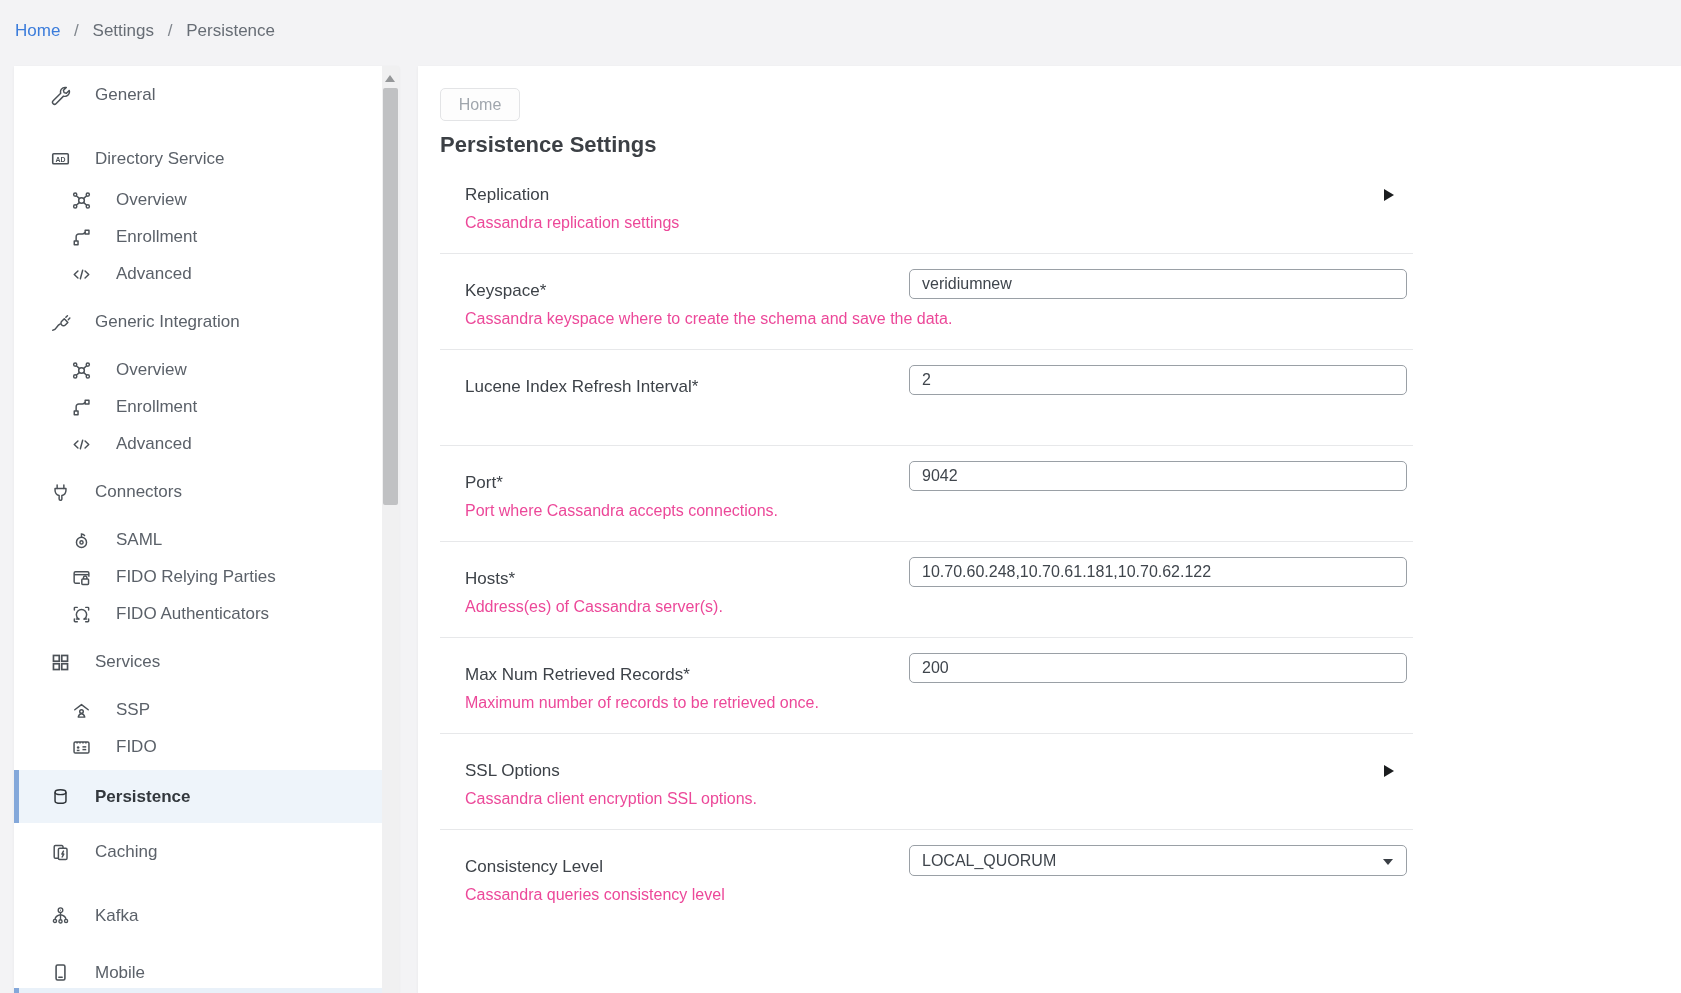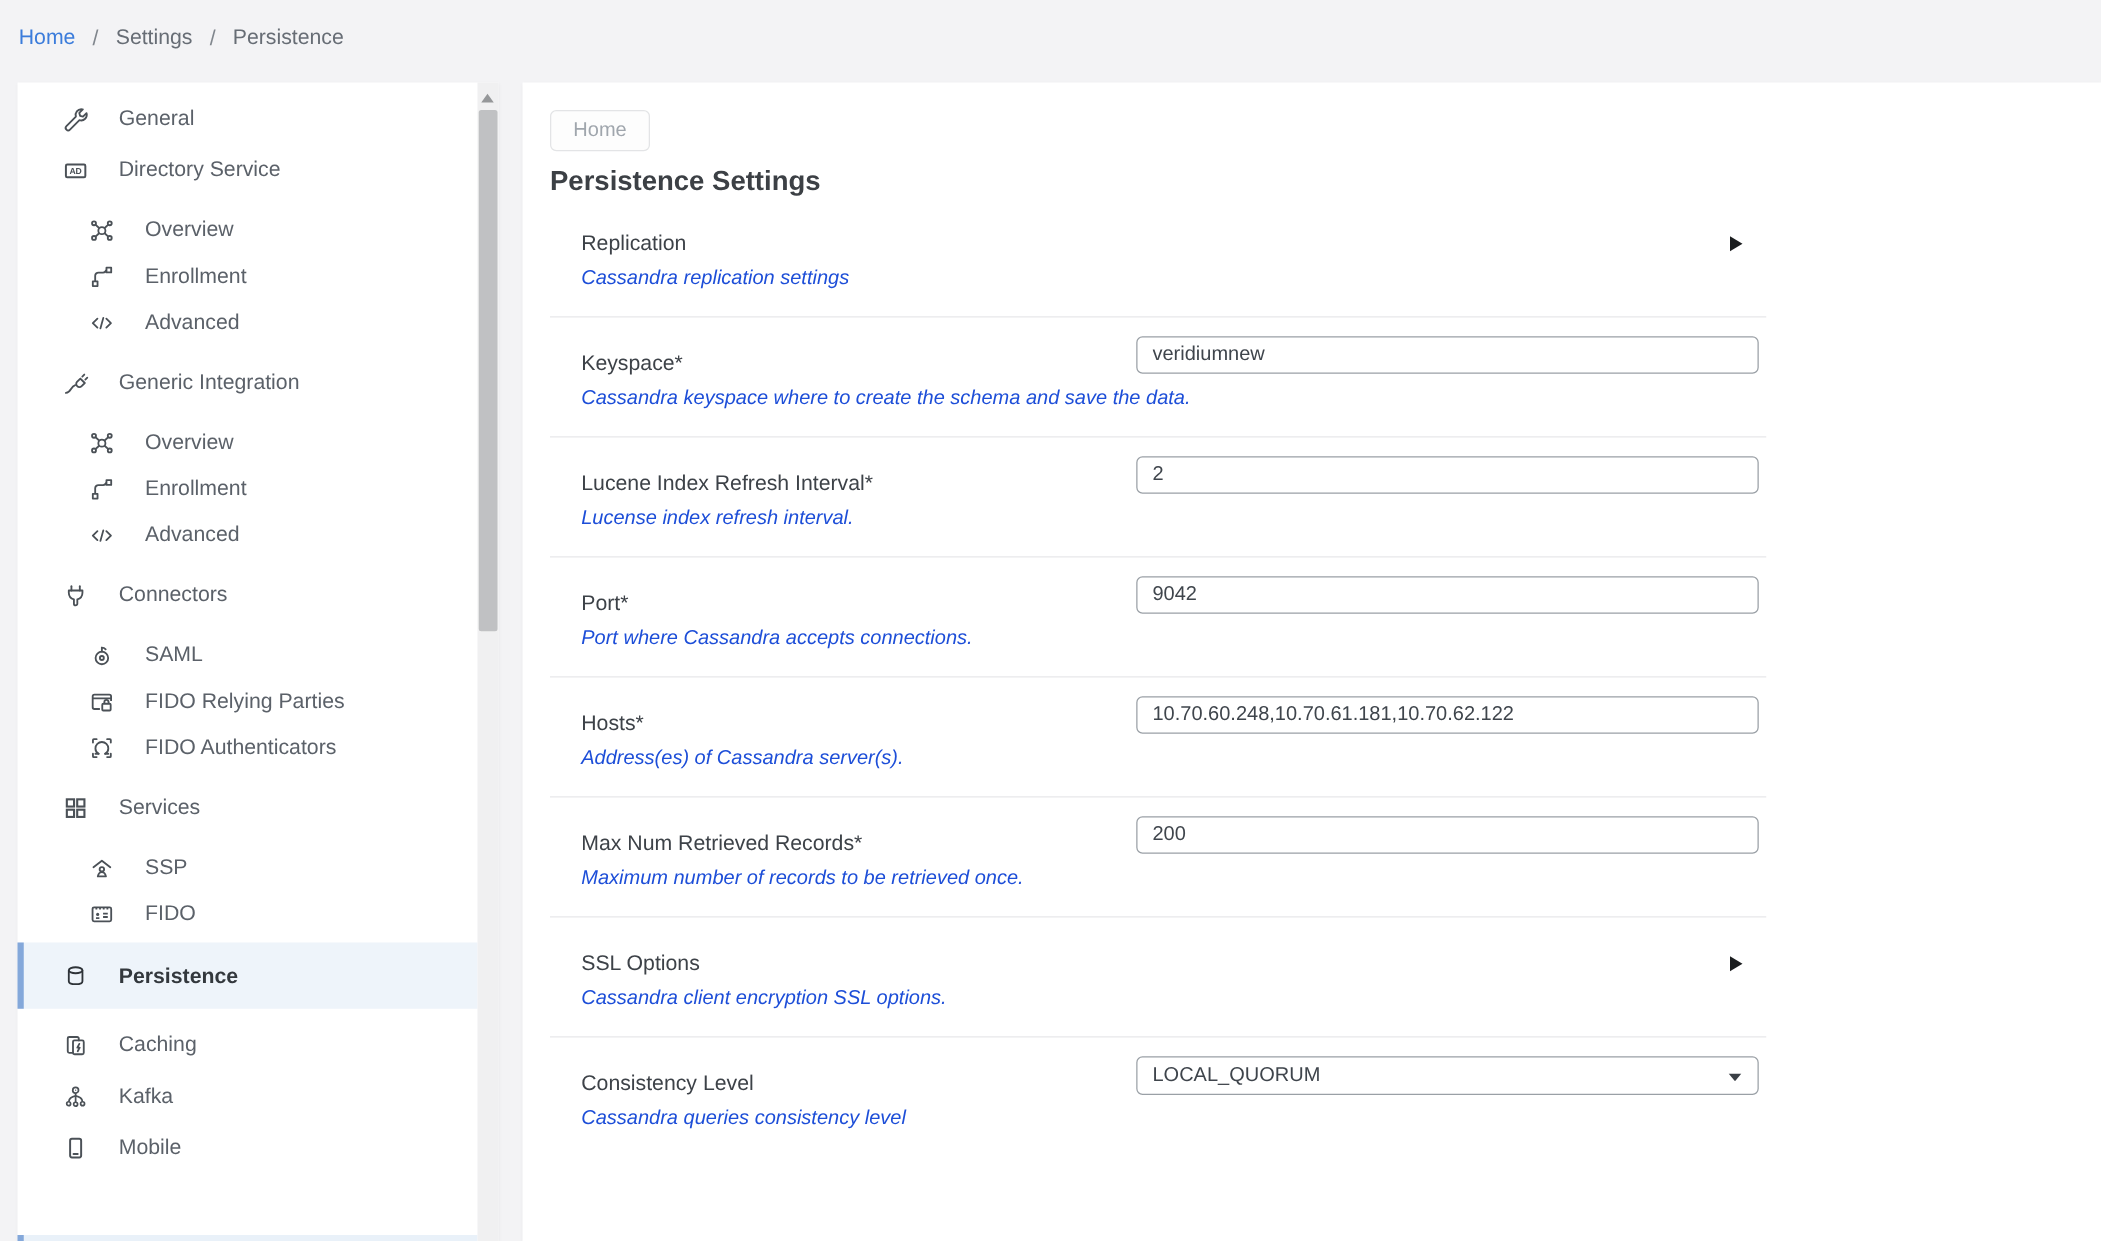--- a/index.html
+++ b/index.html
@@ -28,21 +28,21 @@
     background:#ffffff; box-shadow:0 1px 3px rgba(0,0,0,.05);
   }
   .side-list { list-style:none; padding-top:12px; }
   .side-item {
     display:flex; align-items:center; height:34px;
     font-size:17px; color:#5b6169; cursor:pointer;
     padding-left:36px; gap:24px; width:368px;
   }
   .side-item .ic { width:21px; height:21px; flex:0 0 21px; color:#4b5157; }
   .side-item.lvl1 { padding-left:57px; }
-  .mt-group { margin-top:7px; }
+  .mt-group { margin-top:23px;align-items:flex-end; }
   .mt-group-after-sub { margin-top:14px; }
   .mt-first-sub { margin-top:14px; }
   .mt-sub { margin-top:3px; }
   .side-item.selected {
     margin-top:6px; height:53px; background:#eef4fa;
     border-left:5px solid #84a8da; padding-left:31px;
     font-weight:bold; color:#33383d;
   }
   .side-item.selected .ic { color:#2e3338; }
   .side-item.after-selected { margin-top:12px; }
@@ -82,21 +82,21 @@
     margin-top:10px; font-size:22px; font-weight:bold; color:#3c4045;
     height:27px; line-height:27px;
   }
   .form-rows { margin-top:0; }
   .form-row {
     position:relative; height:96px; padding:27px 0 0 25px;
     border-bottom:1px solid #e7e8ea;
   }
   .form-row:last-child { border-bottom:none; }
   .row-label { font-size:17px; color:#3d4248; line-height:20px; }
-  .row-desc { margin-top:8px; font-size:16px; color:#1d4ed8; line-height:20px;font-style:italic; }
+  .row-desc { margin-top:8px; font-size:16px; color:#ec4899; line-height:20px; }
   .row-input {
     position:absolute; top:15px; right:6px;
     width:498px; height:30px;
     border:1px solid #9aa0a6; border-radius:5px;
     padding:0 12px; font-size:16px; color:#3f454c;
     font-family:inherit; background:#fff; outline:none;
   }
   .expand-arrow {
     position:absolute; top:31px; right:19px;
     width:0; height:0; cursor:pointer;
@@ -385,21 +385,20 @@
       </div>
 
       <div class="form-row">
         <div class="row-label">Keyspace*</div>
         <div class="row-desc">Cassandra keyspace where to create the schema and save the data.</div>
         <input class="row-input" type="text" value="veridiumnew" style="">
       </div>
 
       <div class="form-row">
         <div class="row-label">Lucene Index Refresh Interval*</div>
-        <div class="row-desc">Lucense index refresh interval.</div>
         <input class="row-input" type="text" value="2" style="">
       </div>
 
       <div class="form-row">
         <div class="row-label">Port*</div>
         <div class="row-desc">Port where Cassandra accepts connections.</div>
         <input class="row-input" type="text" value="9042" style="">
       </div>
 
       <div class="form-row">

